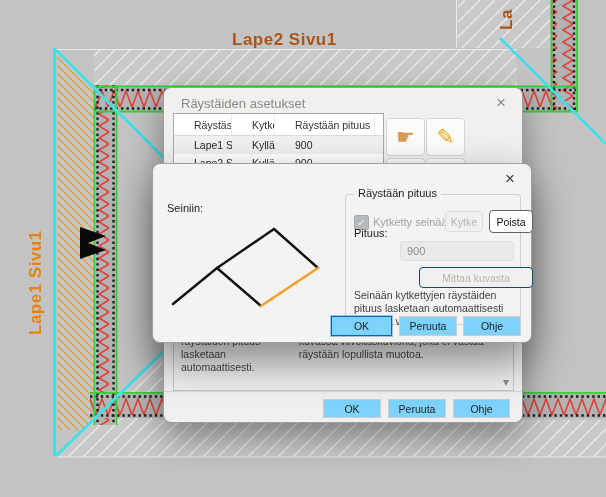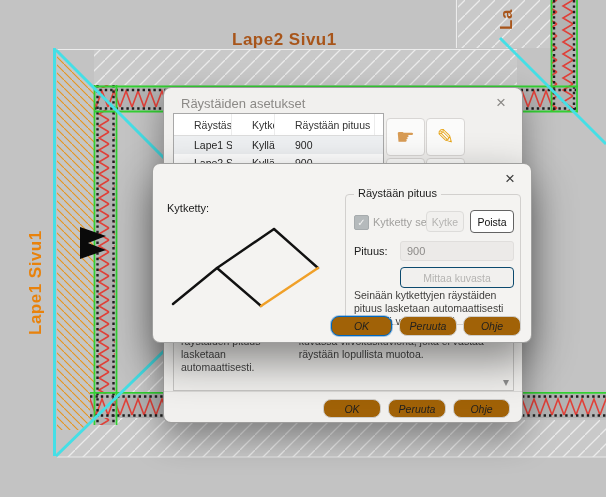--- a/index.html
+++ b/index.html
@@ -66,23 +66,23 @@
     border:1px solid #c6c5c3;box-sizing:border-box;
     display:flex;flex-direction:row;justify-content:flex-end;
     padding:3px 18px 6px 7px;font-size:10.5px;line-height:13px;color:#454545;
   }
   .scroll-arrow{
     position:absolute;right:4px;bottom:2px;font-size:12px;color:#8d8d8d;line-height:12px;
   }
   .sep{position:absolute;left:0;top:303px;width:100%;height:1px;background:#dad9d7;}
 
   .btn{
-    position:absolute;height:19px;background:#a16207;border:1px solid #cecdcb;
-    border-radius:8px;font-size:10.5px;color:#1f1f1f;
-    display:flex;align-items:center;justify-content:center;box-sizing:border-box;font-style:italic;
+    position:absolute;height:19px;background:#7dd3fc;border:1px solid #cecdcb;
+    border-radius:0;font-size:10.5px;color:#1f1f1f;
+    display:flex;align-items:center;justify-content:center;box-sizing:border-box;
   }
   .btn.default{border:1px solid #0067c0;box-shadow:0 0 0 1px rgba(0,103,192,.35);}
 
   
   .field-label{position:absolute;font-size:11px;color:#1b1b1b;}
   .combo{
     position:absolute;left:62px;top:33px;width:123px;height:22px;background:#fff;
     border:1px solid #b4b2b0;border-radius:3px;box-sizing:border-box;
     display:flex;align-items:center;font-size:11px;color:#1b1b1b;padding-left:7px;
   }
@@ -97,21 +97,21 @@
     font-size:11px;color:#1b1b1b;white-space:nowrap;
   }
   .checkbox{
     position:absolute;left:8px;top:20px;width:13px;height:13px;background:#b5babc;
     border:1px solid #a6abad;border-radius:2px;color:#f2f2f2;font-size:10px;
     display:flex;align-items:center;justify-content:center;line-height:10px;
   }
   .cb-label{position:absolute;left:27px;top:21px;font-size:11px;color:#a2a19f;}
   .gbtn{
     position:absolute;height:21px;border-radius:4px;font-size:10.5px;
-    display:flex;align-items:center;justify-content:center;box-sizing:border-box;
+    display:flex;align-items:center;justify-content:center;box-sizing:border-box;margin-left:19px;
   }
   .gbtn.kytke{left:80px;top:16px;width:38px;background:#f1f0ee;border:1px solid #dddcda;color:#b5b4b2;}
   .gbtn.poista{left:124px;top:15px;width:44px;height:23px;background:#fefefe;border:1px solid #636363;color:#111;}
   .valuefield{
     position:absolute;left:54px;top:46px;width:114px;height:20px;background:#eceae8;
     border:1px solid #e0dedc;border-radius:3px;box-sizing:border-box;
     display:flex;align-items:center;padding-left:6px;font-size:11px;color:#8d8b89;
   }
   .gbtn.mittaa{left:54px;top:72px;width:114px;background:#f1f0ee;border:1px solid #0c4a6e;color:#b5b4b2;}
   .group-note{
@@ -241,42 +241,42 @@
     <div class="sep"></div>
 
     <div class="btn" style="left:159px;top:311px;width:58px">OK</div>
     <div class="btn" style="left:224px;top:311px;width:58px">Peruuta</div>
     <div class="btn" style="left:289px;top:311px;width:57px">Ohje</div>
   </div>
 
   <div class="win" id="dlg-edit">
     <div class="win-close">×</div>
 
-    <div class="field-label" style="left:14px;top:38px">Kytketty:</div>
+    <div class="field-label" style="left:14px;top:38px">Seiniin:</div>
 
 
     <svg class="abs" style="left:8px;top:55px" width="182" height="108">
       <g fill="none" stroke-linecap="round" stroke-linejoin="round" stroke-width="2.4">
         <path d="M12,85 L56,49 L113,10" stroke="#111"></path>
         <path d="M56,49 L100,87" stroke="#111"></path>
         <path d="M113,10 L157,49" stroke="#111"></path>
         <path d="M157,49 L100,87" stroke="#f0a028"></path>
       </g>
     </svg>
 
     <div class="group">
       <div class="group-legend">Räystään pituus</div>
 
       <div class="checkbox">✓</div>
       <div class="cb-label">Kytketty seinään</div>
 
       <div class="gbtn kytke">Kytke</div>
       <div class="gbtn poista">Poista</div>
 
-      <div class="field-label" style="left:8px;top:50px">Pituus:</div>
+      <div class="field-label" style="left:8px;top:32px">Pituus:</div>
       <div class="valuefield">
         <span>900</span>
       </div>
 
       <div class="gbtn mittaa">Mittaa kuvasta</div>
 
       <div class="group-note">Seinään kytkettyjen räystäiden pituus lasketaan automaattisesti eikä sitä voi määrittää</div>
     </div>
 
     <div class="btn default" style="left:178px;top:152px;width:61px;height:20px">OK</div>

